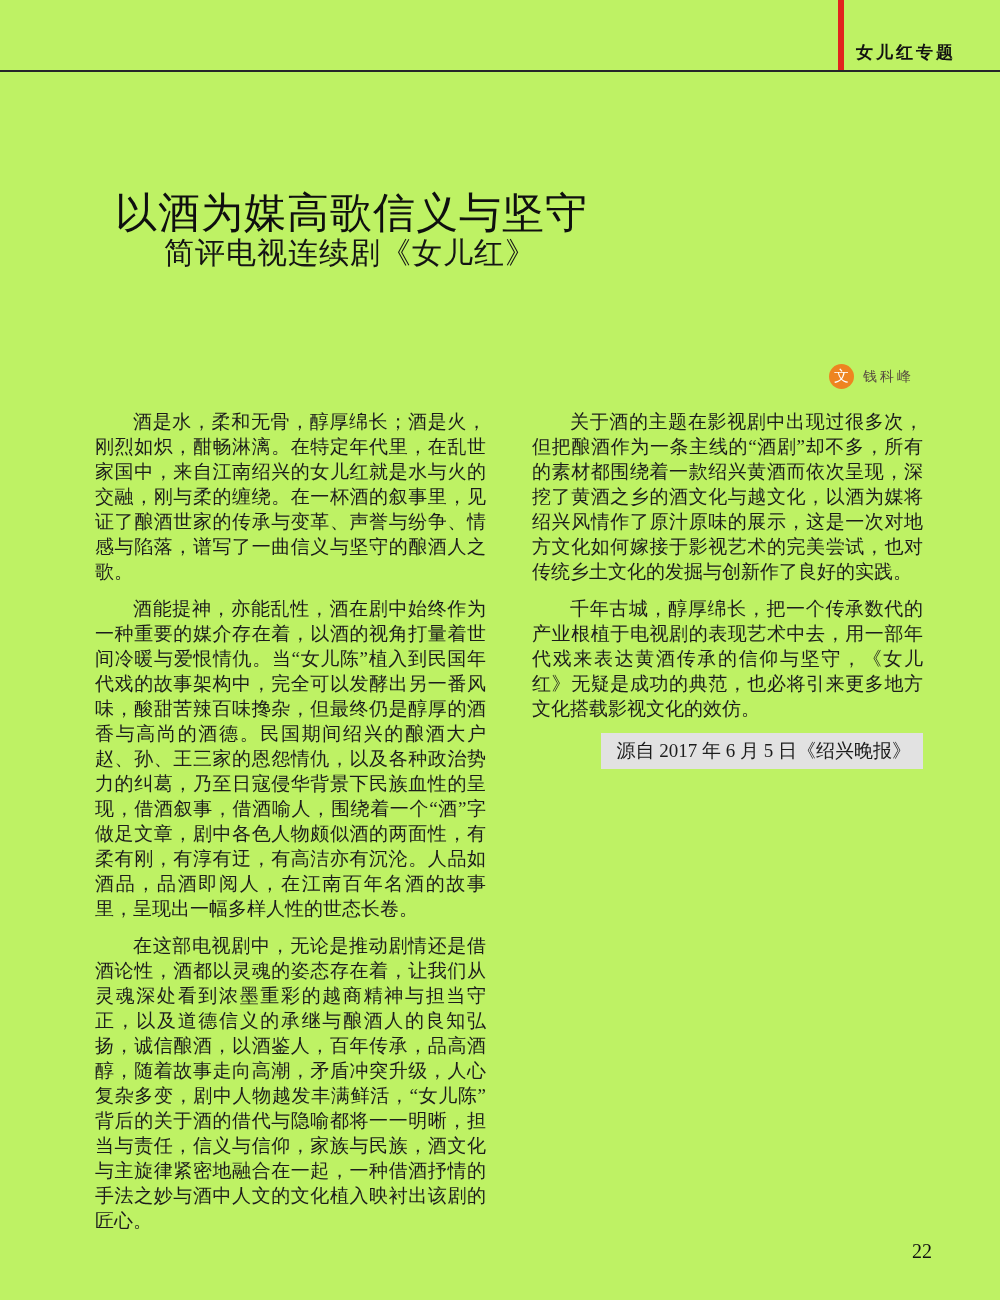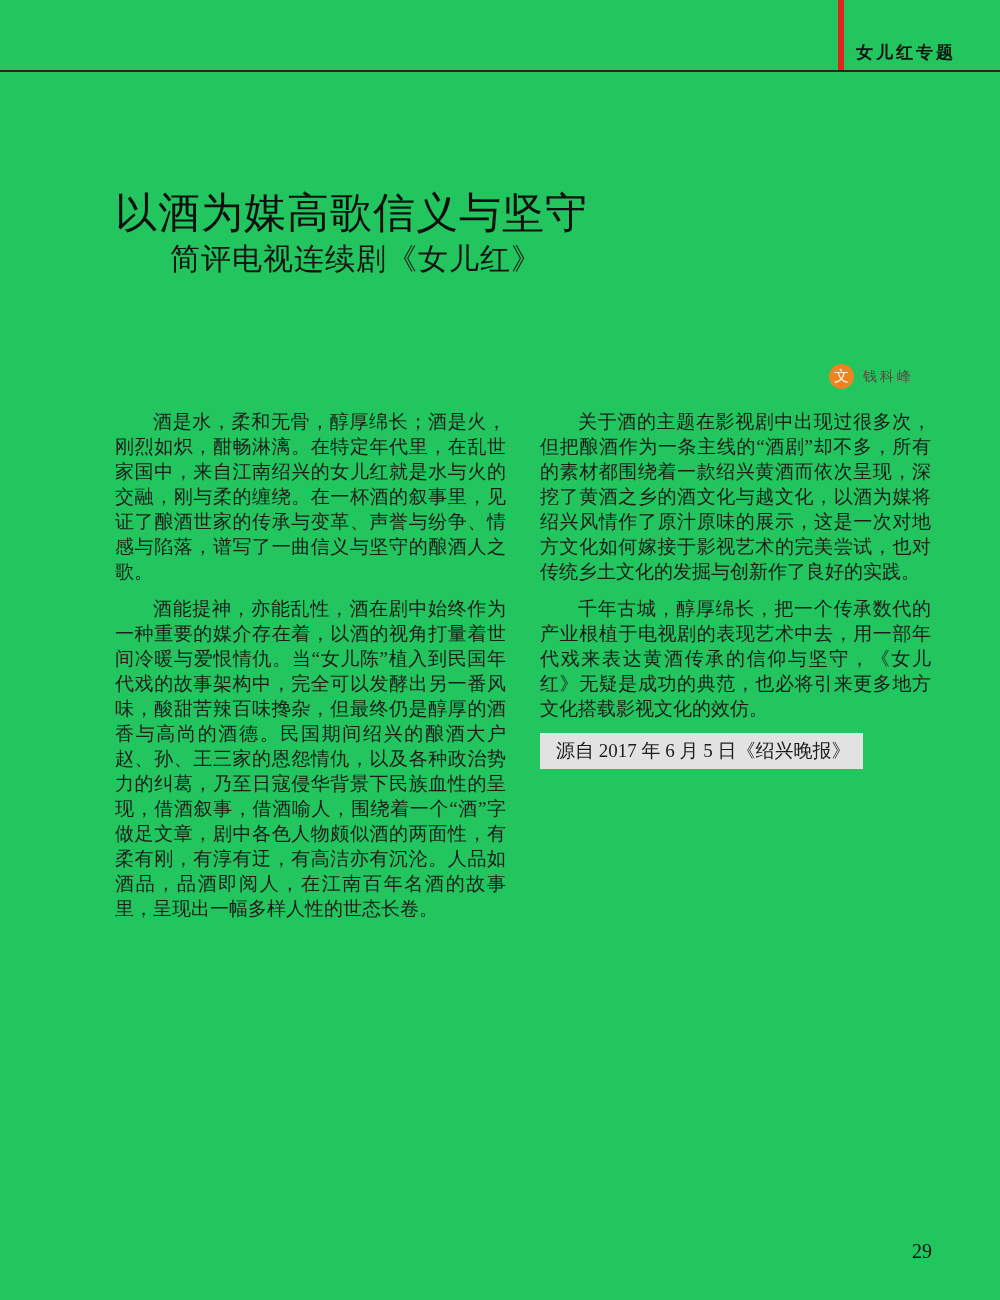--- a/index.html
+++ b/index.html
@@ -5,21 +5,21 @@
   html, body { margin: 0; padding: 0; }
   body {
     background: #888;
     font-family: "Liberation Serif", "DejaVu Serif", serif;
   }
   .page {
     position: relative;
     width: 1000px;
     height: 1300px;
     margin: 0 auto;
-    background: #22c55e;
+    background: #bef264;
     overflow: hidden;
     color: #1c1c1c;
   }
 
   
   .accent-bar {
     position: absolute;
     left: 838px; top: 0;
     width: 6px; height: 71px;
     background: #e2241e;
@@ -49,21 +49,21 @@
     font-family: "Liberation Sans", "DejaVu Sans", sans-serif;
     font-size: 42px;
     font-weight: 500;
     letter-spacing: 1px;
     color: #0f0f0f;
     white-space: nowrap;
   }
   .article-subtitle {
     position: absolute;
     left: 152px; top: 221px;
-    margin: 18px;
+    margin: 12px;
     font-family: "Liberation Sans", "DejaVu Sans", sans-serif;
     font-size: 30px;
     font-weight: 400;
     letter-spacing: 1px;
     color: #141414;
     white-space: nowrap;
   }
 
   
   .byline {
@@ -90,40 +90,39 @@
     color: #554a40;
     white-space: nowrap;
   }
 
   
   .columns {
     position: absolute;
     left: 95px; top: 409px;
     width: 812px;
     display: flex;
-    gap: 34px;
-    margin-left: 20px;
+    gap: 46px;
   }
   .column {
     width: 391px;
     flex: 0 0 391px;
   }
   .column p {
     margin: 0 0 12px 0;
     font-size: 19px;
     line-height: 25px;
     text-align: justify;
     text-indent: 2em;
     color: #1c1c1c;
   }
 
   
   .source-row {
     margin-top: 10px;
-    text-align: left;
+    text-align: right;
   }
   .source-box {
     display: inline-block;
     background: #e2e2e2;
     padding: 5px 12px 5px 16px;
     font-size: 19px;
     color: #1c1c1c;
     white-space: nowrap;
   }
 
@@ -149,25 +148,26 @@
 
   <div class="byline">
     <span class="byline-badge">文</span>
     <span class="byline-name">钱科峰</span>
   </div>
 
   <div class="columns">
     <div class="column">
       <p>酒是水，柔和无骨，醇厚绵长；酒是火，刚烈如炽，酣畅淋漓。在特定年代里，在乱世家国中，来自江南绍兴的女儿红就是水与火的交融，刚与柔的缠绕。在一杯酒的叙事里，见证了酿酒世家的传承与变革、声誉与纷争、情感与陷落，谱写了一曲信义与坚守的酿酒人之歌。</p>
       <p>酒能提神，亦能乱性，酒在剧中始终作为一种重要的媒介存在着，以酒的视角打量着世间冷暖与爱恨情仇。当“女儿陈”植入到民国年代戏的故事架构中，完全可以发酵出另一番风味，酸甜苦辣百味搀杂，但最终仍是醇厚的酒香与高尚的酒德。民国期间绍兴的酿酒大户赵、孙、王三家的恩怨情仇，以及各种政治势力的纠葛，乃至日寇侵华背景下民族血性的呈现，借酒叙事，借酒喻人，围绕着一个“酒”字做足文章，剧中各色人物颇似酒的两面性，有柔有刚，有淳有迂，有高洁亦有沉沦。人品如酒品，品酒即阅人，在江南百年名酒的故事里，呈现出一幅多样人性的世态长卷。</p>
+      <p>在这部电视剧中，无论是推动剧情还是借酒论性，酒都以灵魂的姿态存在着，让我们从灵魂深处看到浓墨重彩的越商精神与担当守正，以及道德信义的承继与酿酒人的良知弘扬，诚信酿酒，以酒鉴人，百年传承，品高酒醇，随着故事走向高潮，矛盾冲突升级，人心复杂多变，剧中人物越发丰满鲜活，“女儿陈”背后的关于酒的借代与隐喻都将一一明晰，担当与责任，信义与信仰，家族与民族，酒文化与主旋律紧密地融合在一起，一种借酒抒情的手法之妙与酒中人文的文化植入映衬出该剧的匠心。</p>
     </div>
     <div class="column">
       <p>关于酒的主题在影视剧中出现过很多次，但把酿酒作为一条主线的“酒剧”却不多，所有的素材都围绕着一款绍兴黄酒而依次呈现，深挖了黄酒之乡的酒文化与越文化，以酒为媒将绍兴风情作了原汁原味的展示，这是一次对地方文化如何嫁接于影视艺术的完美尝试，也对传统乡土文化的发掘与创新作了良好的实践。</p>
       <p>千年古城，醇厚绵长，把一个传承数代的产业根植于电视剧的表现艺术中去，用一部年代戏来表达黄酒传承的信仰与坚守，《女儿红》无疑是成功的典范，也必将引来更多地方文化搭载影视文化的效仿。</p>
       <div class="source-row">
         <span class="source-box">源自 2017 年 6 月 5 日《绍兴晚报》</span>
       </div>
     </div>
   </div>
 
-  <div class="page-number">29</div>
+  <div class="page-number">22</div>
 
 </div>
 
 </body></html>

